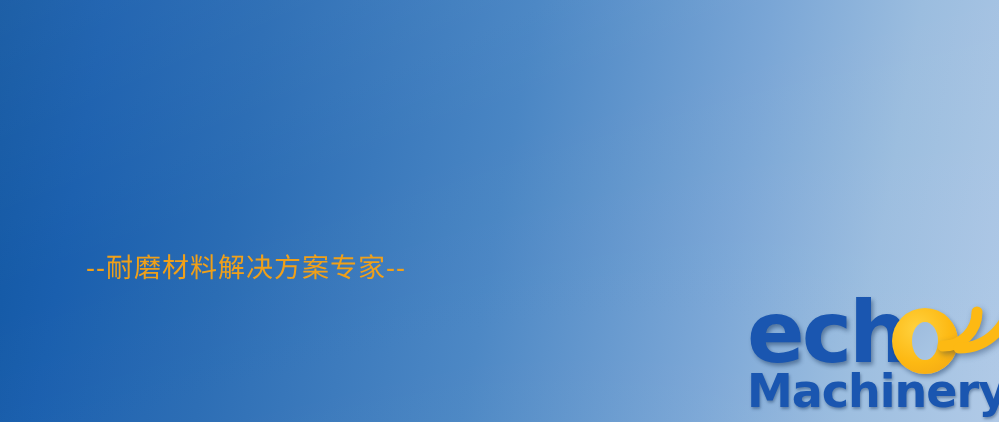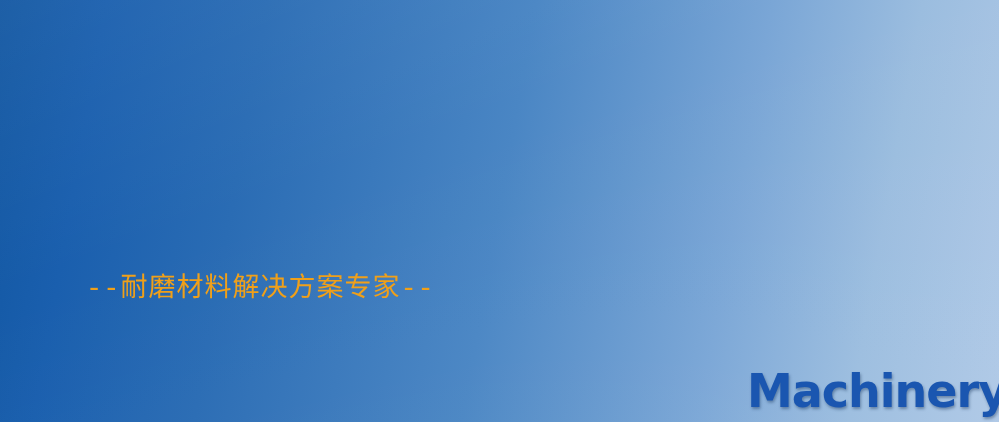--- a/index.html
+++ b/index.html
@@ -48,22 +48,22 @@
     color: #ffffff;
     letter-spacing: 1px;
     white-space: nowrap;
     text-shadow: 0 1px 3px rgba(12,50,95,0.30);
     z-index: 3;
   }
 
   .subtitle {
     position: absolute;
     left: 86px;
-    top: 275px;
-    font-family: Liberation Mono, monospace;
+    top: 254px;
+    font-family: Liberation Sans, sans-serif;
     font-size: 27px;
     line-height: 1.1;
     color: #f0a019;
     letter-spacing: 1px;
     white-space: nowrap;
     z-index: 3;
   }
 
   
   .logo {
@@ -146,20 +146,32 @@
 </head>
 <body>
 
 <div class="banner">
 
 
   <div class="subtitle">--耐磨材料解决方案专家--</div>
 
   <div class="logo">
 
+    <div class="logo-wordmark">
+
+      <div class="logo-echo">ech</div>
+
+      <div class="logo-o"></div>
+
+      <svg class="logo-arcs" viewBox="0 0 66 62">
+        <path d="M 10 54 A 34 34 0 0 0 44 20" fill="none" stroke="#fdb913" stroke-width="11" stroke-linecap="round"></path>
+        <path d="M 26 56 A 52 52 0 0 0 78 4" fill="none" stroke="#fdb913" stroke-width="11" stroke-linecap="round"></path>
+      </svg>
+
+    </div>
 
     <div class="logo-machinery">
       <span>Machinery</span>
     </div>
 
   </div>
 
 </div>
 
 </body></html>

